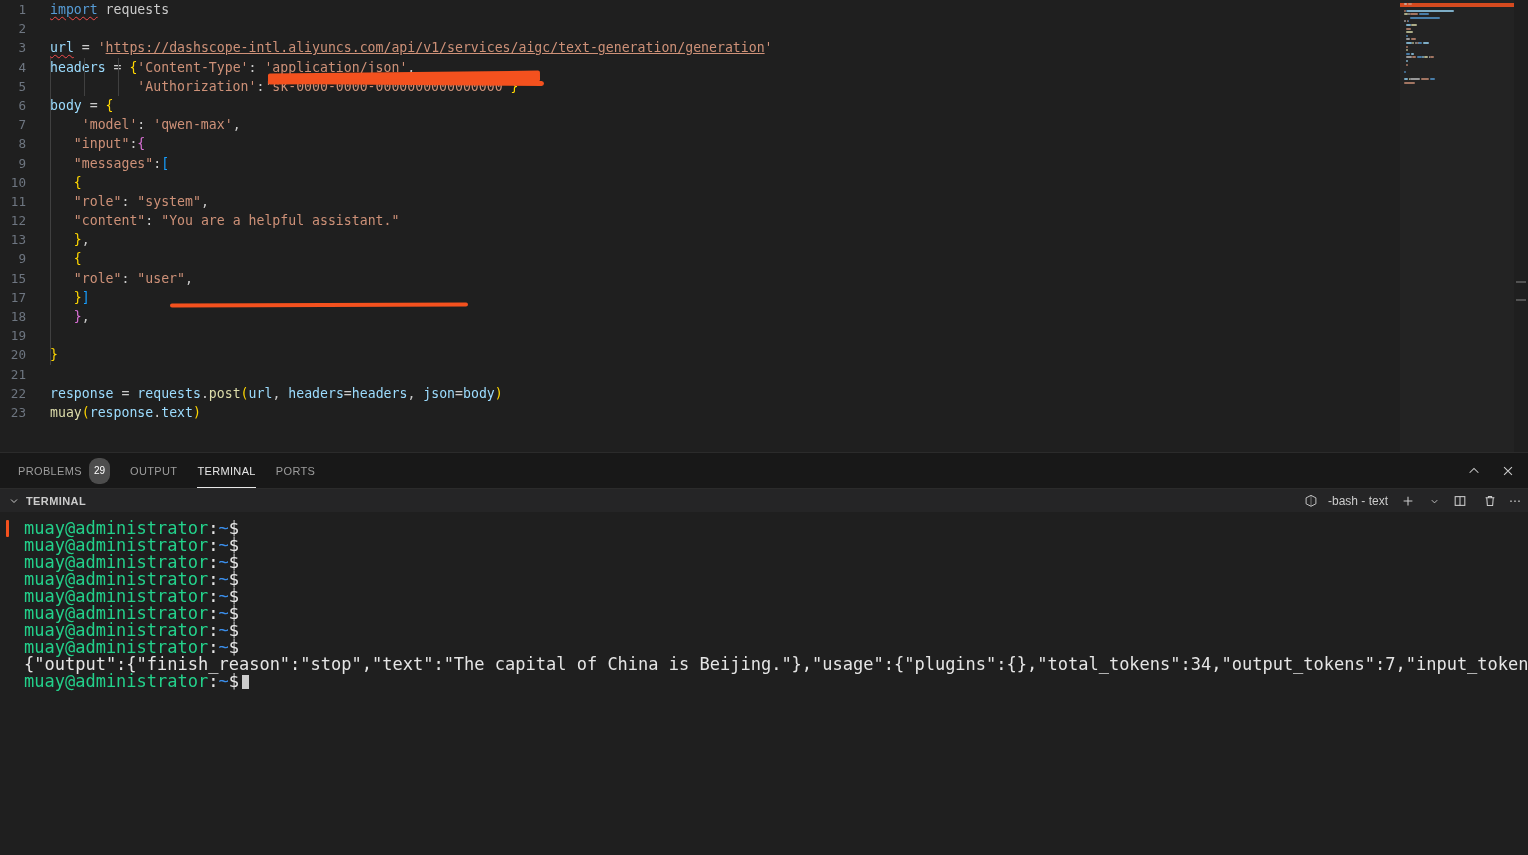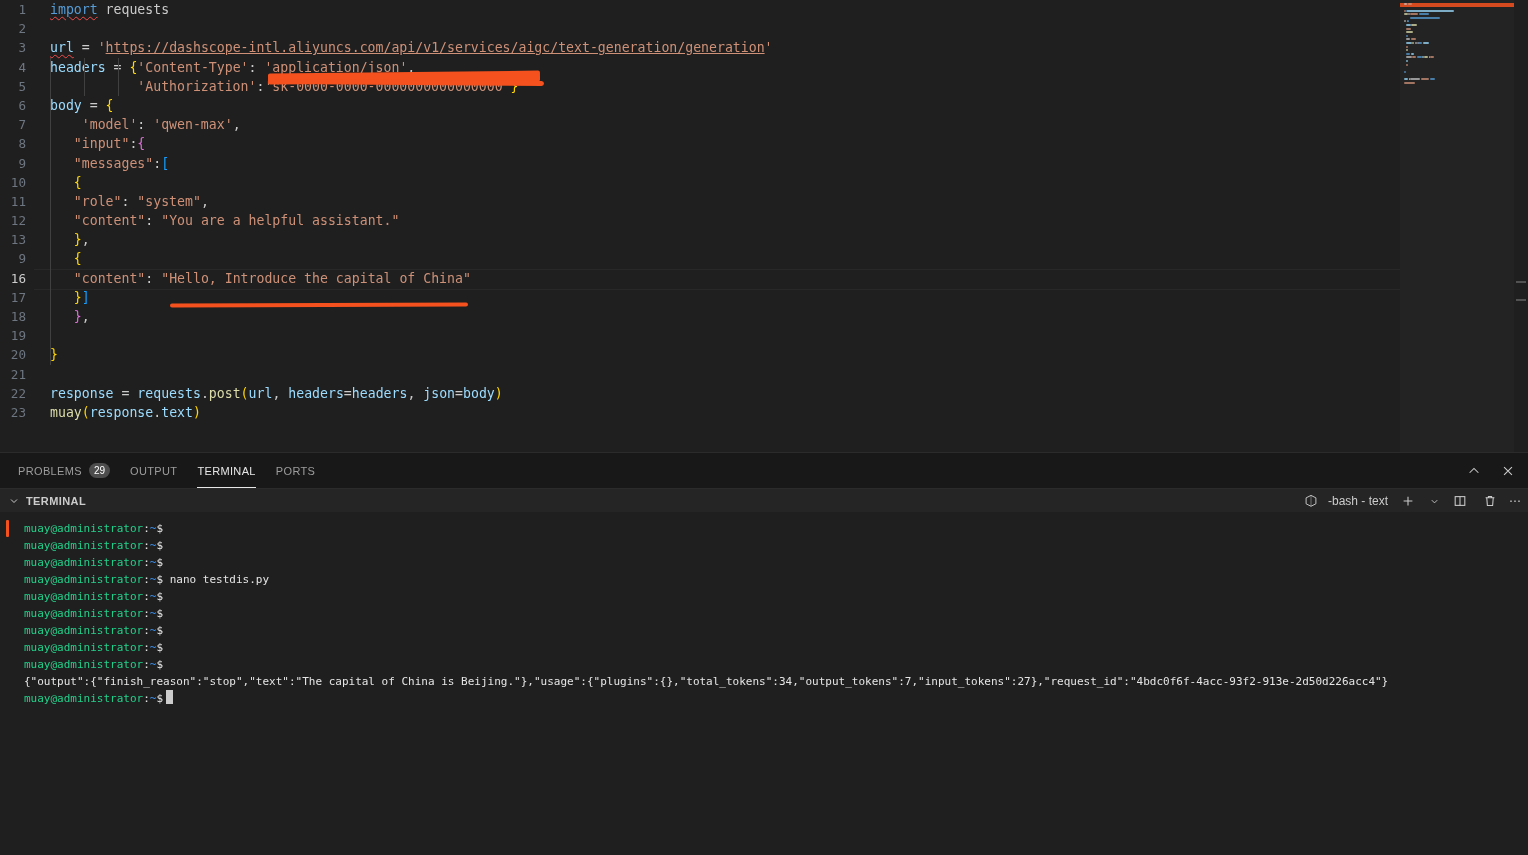--- a/index.html
+++ b/index.html
@@ -99,21 +99,21 @@
     padding: 0 10px; font-size: 11px; letter-spacing: .35px; color: #9d9d9d;
     text-transform: uppercase; cursor: pointer;
   }
   .ptab.active { color: #e7e7e7; }
   .ptab.active::after {
     content: ""; position: absolute; left: 10px; right: 10px; bottom: 0;
     height: 1px; background: #e7e7e7;
   }
   .badge {
     background: #4d4d4d; color: #ffffff; border-radius: 9px; font-size: 10px;
-    min-width: 19px; height: 15px; display: inline-flex; align-items: center;
+    min-width: 19px; height: 26px; display: inline-flex; align-items: center;
     justify-content: center; padding: 0 5px; letter-spacing: 0;
   }
   .panel-actions {
     position: absolute; right: 10px; top: 0; height: 35px; display: flex;
     align-items: center; gap: 14px;
   }
   .icon-btn {
     width: 20px; height: 20px; display: flex; align-items: center; justify-content: center;
     color: #cccccc; cursor: pointer;
   }
@@ -127,21 +127,21 @@
     text-transform: uppercase; margin-left: 6px;
   }
   .term-header-right {
     position: absolute; right: 8px; top: 0; height: 24px; display: flex;
     align-items: center; gap: 10px; color: #cccccc; font-size: 12px;
   }
   .term-tab-label { font-size: 12px; color: #cccccc; font-family: "Liberation Sans", sans-serif; }
 
   .terminal {
     position: relative; height: 344px; background: #1f1f1f; overflow: hidden;
-    font-family: "DejaVu Sans Mono", monospace; font-size: 11px; line-height: 17px;
+    font-family: "DejaVu Sans Mono", monospace; font-size: 17px; line-height: 17px;
     padding: 8px 0 0 24px;
   }
   .tline { white-space: pre; height: 17px; color: #cccccc; }
   .t-user { color: #23d18b; }
   .t-colon { color: #e5e5e5; }
   .t-tilde { color: #3b8eea; }
   .t-dollar { color: #e5e5e5; }
   .t-cmd { color: #e5e5e5; }
   .t-out { color: #e5e5e5; }
   .cursor {
@@ -232,25 +232,25 @@
       <div class="code-row">
         <span class="gutter">13</span>
         <span class="code-text"><span class="plain">   </span><span class="br-y">}</span><span class="plain">,</span></span>
       </div>
 
       <div class="code-row">
         <span class="gutter">9</span>
         <span class="code-text"><span class="plain">   </span><span class="br-y">{</span></span>
       </div>
 
-
-      <div class="code-row active">
-        <span class="gutter">16</span>
-        <span class="code-text"><span class="plain">   </span><span class="str">"content"</span><span class="plain">: </span><span class="str">"</span><span class="str">Hello, Introduce the capital of China</span><span class="str">"</span></span>
-      </div>
+      <div class="code-row">
+        <span class="gutter">15</span>
+        <span class="code-text"><span class="plain">   </span><span class="str">"role"</span><span class="plain">: </span><span class="str">"user"</span><span class="plain">,</span></span>
+      </div>
+
 
       <div class="code-row">
         <span class="gutter">17</span>
         <span class="code-text"><span class="plain">   </span><span class="br-y">}</span><span class="br-b">]</span></span>
       </div>
 
       <div class="code-row">
         <span class="gutter">18</span>
         <span class="code-text"><span class="plain">   </span><span class="br-p">}</span><span class="plain">,</span></span>
       </div>
@@ -464,21 +464,20 @@
       </div>
     </div>
 
     <div class="terminal">
       <div class="term-scroll-gutter"></div>
       <div class="cmd-deco" style="top:8px;"></div>
       <div id="term-lines">
           <div class="tline"><span class="t-user">muay@administrator</span><span class="t-colon">:</span><span class="t-tilde">~</span><span class="t-dollar">$</span></div>
           <div class="tline"><span class="t-user">muay@administrator</span><span class="t-colon">:</span><span class="t-tilde">~</span><span class="t-dollar">$</span></div>
           <div class="tline"><span class="t-user">muay@administrator</span><span class="t-colon">:</span><span class="t-tilde">~</span><span class="t-dollar">$</span></div>
-          <div class="tline"><span class="t-user">muay@administrator</span><span class="t-colon">:</span><span class="t-tilde">~</span><span class="t-dollar">$</span><span class="t-cmd"> nano testdis.py</span></div>
           <div class="tline"><span class="t-user">muay@administrator</span><span class="t-colon">:</span><span class="t-tilde">~</span><span class="t-dollar">$</span></div>
           <div class="tline"><span class="t-user">muay@administrator</span><span class="t-colon">:</span><span class="t-tilde">~</span><span class="t-dollar">$</span></div>
           <div class="tline"><span class="t-user">muay@administrator</span><span class="t-colon">:</span><span class="t-tilde">~</span><span class="t-dollar">$</span></div>
           <div class="tline"><span class="t-user">muay@administrator</span><span class="t-colon">:</span><span class="t-tilde">~</span><span class="t-dollar">$</span></div>
           <div class="tline"><span class="t-user">muay@administrator</span><span class="t-colon">:</span><span class="t-tilde">~</span><span class="t-dollar">$</span></div>
           <div class="tline"><span class="t-out">{"output":{"finish_reason":"stop","text":"The capital of China is Beijing."},"usage":{"plugins":{},"total_tokens":34,"output_tokens":7,"input_tokens":27},"request_id":"4bdc0f6f-4acc-93f2-913e-2d50d226acc4"}</span></div>
           <div class="tline"><span class="t-user">muay@administrator</span><span class="t-colon">:</span><span class="t-tilde">~</span><span class="t-dollar">$</span><span class="cursor"></span></div>
         </div>
     </div>
   </div>

